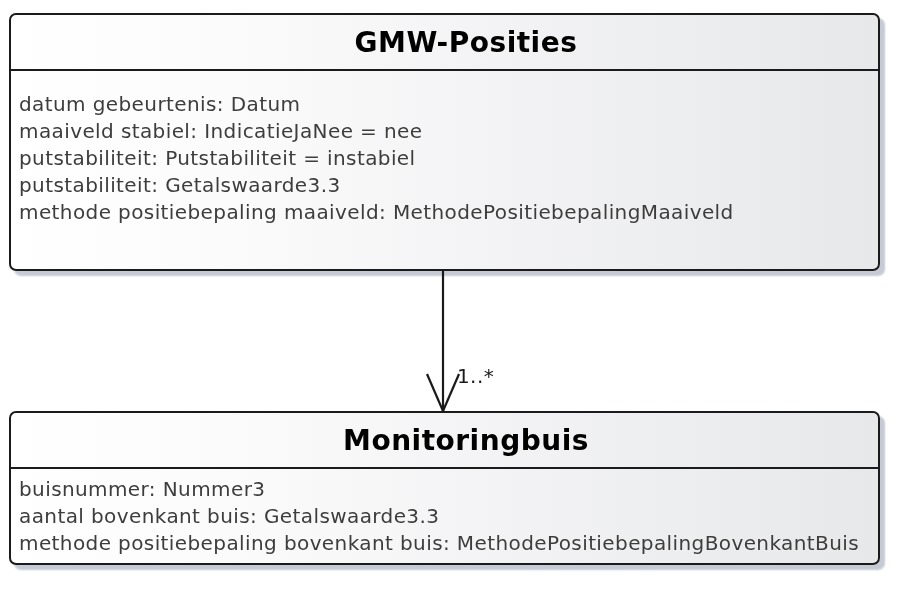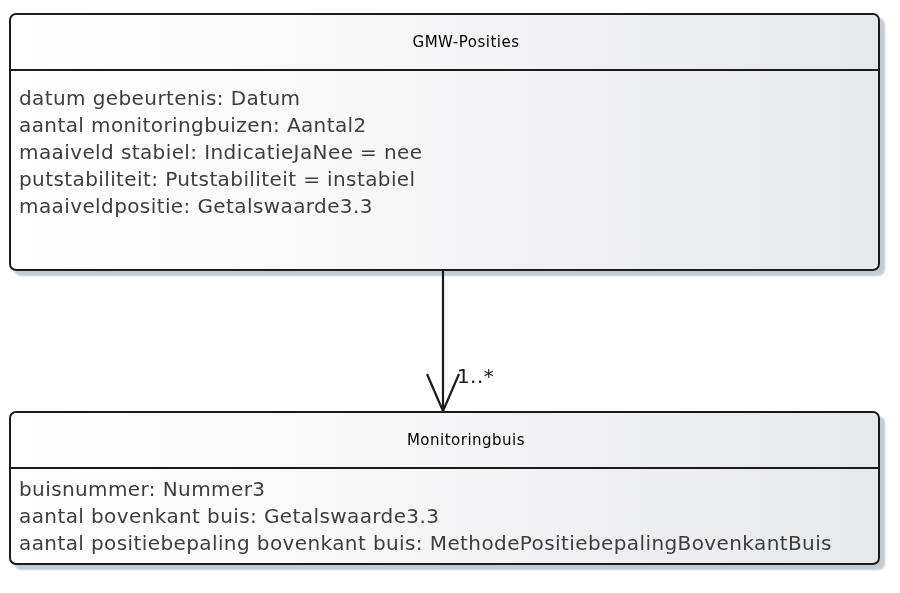--- a/index.html
+++ b/index.html
@@ -26,28 +26,28 @@
     box-shadow: 5px 5px 2px #c5cad4;
   }
   .uml-class.gmw   { top: 13px;  height: 258px; }
   .uml-class.buis  { top: 411px; height: 154px; }
   .class-title {
     height: 54px;
     border-bottom: 2px solid #1b1b1b;
     display: flex;
     align-items: center;
     justify-content: center;
-    font-size: 15px;
-    font-weight: normal;
+    font-size: 28px;
+    font-weight: bold;
     letter-spacing: 0.5px;
     color: #000000;
     padding-left: 43px;
   }
   .class-attrs {
-    padding: 14px 6px 0 8px;
+    padding: 20px 6px 0 8px;
   }
   .buis .class-attrs { padding-top: 7px; }
   .attr {
     font-size: 20px;
     line-height: 27px;
     letter-spacing: 0.4px;
     color: #3d3d3d;
     white-space: nowrap;
   }
   .assoc-svg {
@@ -70,38 +70,38 @@
 </style>
 </head>
 <body>
 
 <div class="canvas">
 
   <div class="uml-class gmw">
     <div class="class-title">GMW-Posities</div>
     <div class="class-attrs">
         <div class="attr">datum gebeurtenis: Datum</div>
-        <div class="attr">aantal monitoringbuizen: Aantal2</div>
         <div class="attr">maaiveld stabiel: IndicatieJaNee = nee</div>
         <div class="attr">putstabiliteit: Putstabiliteit = instabiel</div>
-        <div class="attr">maaiveldpositie: Getalswaarde3.3</div>
+        <div class="attr">putstabiliteit: Getalswaarde3.3</div>
+        <div class="attr">methode positiebepaling maaiveld: MethodePositiebepalingMaaiveld</div>
       </div>
   </div>
 
   <svg class="assoc-svg" viewBox="0 0 90 141" xmlns="http://www.w3.org/2000/svg">
     <g stroke="#1a1a1a" stroke-width="2.2" fill="none">
       <line x1="28" y1="0" x2="28" y2="140"></line>
       <line x1="28" y1="140" x2="12" y2="103"></line>
       <line x1="28" y1="140" x2="44" y2="103"></line>
     </g>
   </svg>
   <div class="multiplicity">1..*</div>
 
   <div class="uml-class buis">
     <div class="class-title">Monitoringbuis</div>
     <div class="class-attrs">
         <div class="attr">buisnummer: Nummer3</div>
         <div class="attr">aantal bovenkant buis: Getalswaarde3.3</div>
-        <div class="attr">aantal positiebepaling bovenkant buis: MethodePositiebepalingBovenkantBuis</div>
+        <div class="attr">methode positiebepaling bovenkant buis: MethodePositiebepalingBovenkantBuis</div>
       </div>
   </div>
 
 </div>
 
 </body></html>

